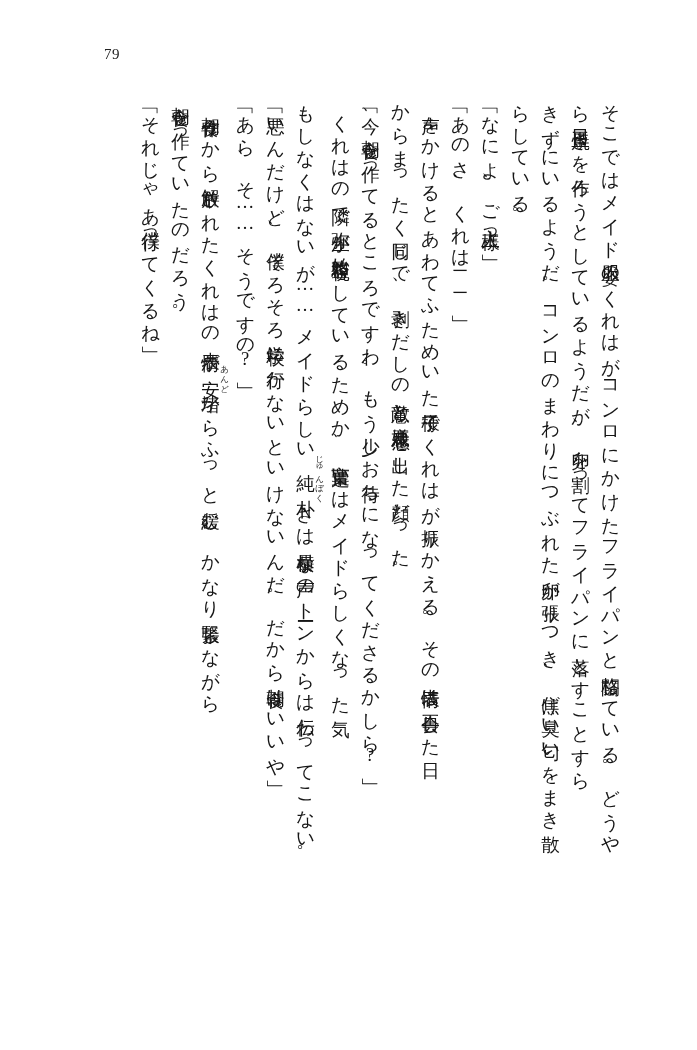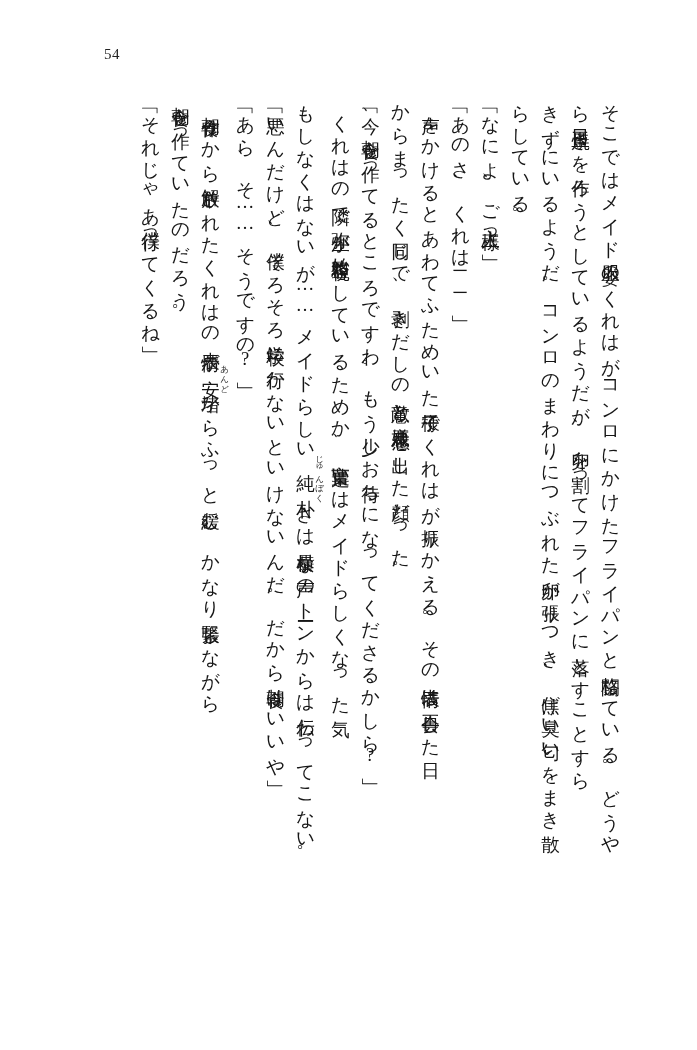--- a/index.html
+++ b/index.html
@@ -57,21 +57,21 @@
     letter-spacing: 0px;
     line-height: 1;
     color: #2a2a2a;
   }
 </style>
 </head>
 <body>
 
 <div class="page">
 
-  <div class="page-number">54</div>
+  <div class="page-number">79</div>
 
   <div class="text-body">
     <div class="line">そこではメイド服姿のくれはがコンロにかけたフライパンと格闘している。どうや</div>
     <div class="line">ら目玉焼きを作ろうとしているようだが、卵を割ってフライパンに落とすことすら</div>
     <div class="line">きずにいるようだ。コンロのまわりにつぶれた卵が張りつき、焦げ臭い匂いをまき散</div>
     <div class="line">らしている。</div>
     <div class="line indent-1">「なによ、ご主人様っ」</div>
     <div class="line indent-1">「あのさ、くれは──」</div>
     <div class="line indent-1">声をかけるとあわてふためいた様子でくれはが振りかえる。その表情は再会した日</div>
     <div class="line">からまったく同じで、剥きだしの敵意と嫌悪感を出した顔だった。</div>

